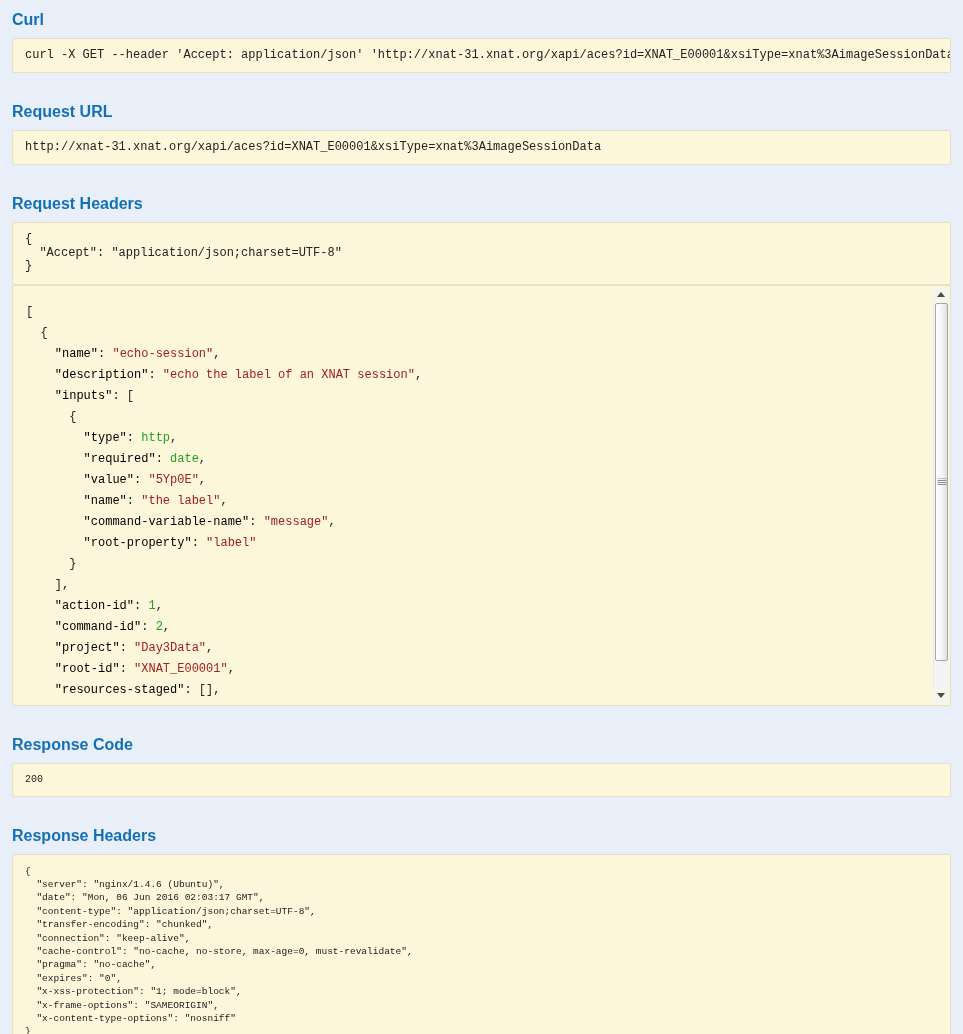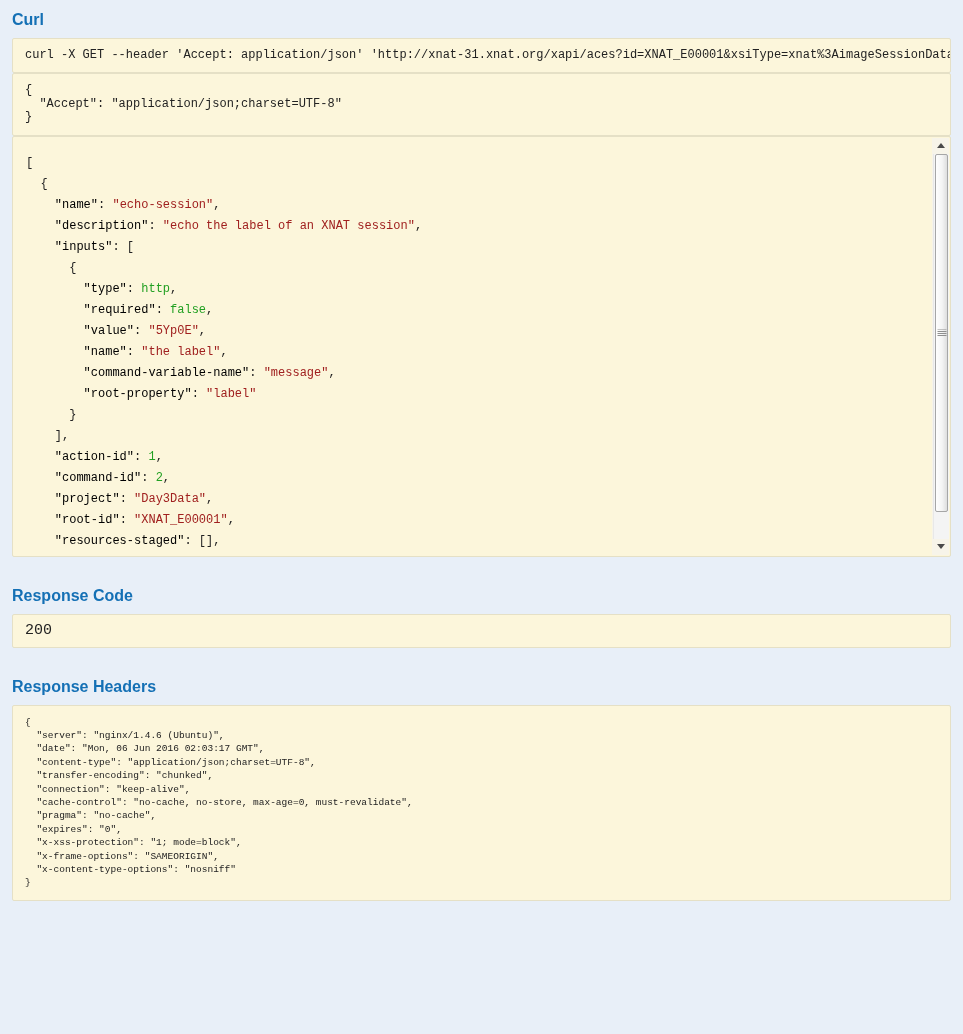--- a/index.html
+++ b/index.html
@@ -21,21 +21,21 @@
   }
   .panel h4:first-child{margin-top:0;}
   pre.snippet{
     margin:0;background:var(--box-bg);border:1px solid var(--box-border);
     border-radius:2px;padding:9px 12px;
     font-family:"Liberation Mono","DejaVu Sans Mono",monospace;
     font-size:12px;line-height:15px;color:var(--code-text);
     white-space:pre;overflow:hidden;
   }
   pre.snippet.hdrs{padding:10px 12px;line-height:13.5px;}
-  pre.snippet.code{font-size:15px;line-height:14px;}
+  pre.snippet.code{font-size:10px;line-height:14px;}
   pre.snippet.small{font-size:9.5px;line-height:13.4px;padding:10px 12px;}
   
   .body-wrap{
     position:relative;height:421px;background:var(--box-bg);
     border:1px solid var(--box-border);border-radius:2px;overflow:hidden;
   }
   .body-wrap pre{
     margin:0;padding:16px 30px 0 13px;background:transparent;border:none;
     font-family:"Liberation Mono","DejaVu Sans Mono",monospace;
     font-size:12px;line-height:21px;color:var(--code-text);white-space:pre;
@@ -60,34 +60,37 @@
   }
 </style>
 </head>
 <body>
 
 <main class="panel">
 
   <h4>Curl</h4>
   <pre class="snippet">curl -X GET --header 'Accept: application/json' 'http://xnat-31.xnat.org/xapi/aces?id=XNAT_E00001&amp;xsiType=xnat%3AimageSessionData'</pre>
 
+  <h4>Request URL</h4>
+  <pre class="snippet">http://xnat-31.xnat.org/xapi/aces?id=XNAT_E00001&amp;xsiType=xnat%3AimageSessionData</pre>
 
+  <h4>Request Headers</h4>
   <pre class="snippet hdrs">{
   "Accept": "application/json;charset=UTF-8"
 }</pre>
 
   <div class="body-wrap">
     <pre id="response-body-pre">[
   {
     <span class="jk">"name"</span>: <span class="js">"echo-session"</span>,
     <span class="jk">"description"</span>: <span class="js">"echo the label of an XNAT session"</span>,
     <span class="jk">"inputs"</span>: [
       {
         <span class="jk">"type"</span>: <span class="jl">http</span>,
-        <span class="jk">"required"</span>: <span class="jl">false</span>,
+        <span class="jk">"required"</span>: <span class="jl">date</span>,
         <span class="jk">"value"</span>: <span class="js">"5Yp0E"</span>,
         <span class="jk">"name"</span>: <span class="js">"the label"</span>,
         <span class="jk">"command-variable-name"</span>: <span class="js">"message"</span>,
         <span class="jk">"root-property"</span>: <span class="js">"label"</span>
       }
     ],
     <span class="jk">"action-id"</span>: <span class="jl">1</span>,
     <span class="jk">"command-id"</span>: <span class="jl">2</span>,
     <span class="jk">"project"</span>: <span class="js">"Day3Data"</span>,
     <span class="jk">"root-id"</span>: <span class="js">"XNAT_E00001"</span>,

